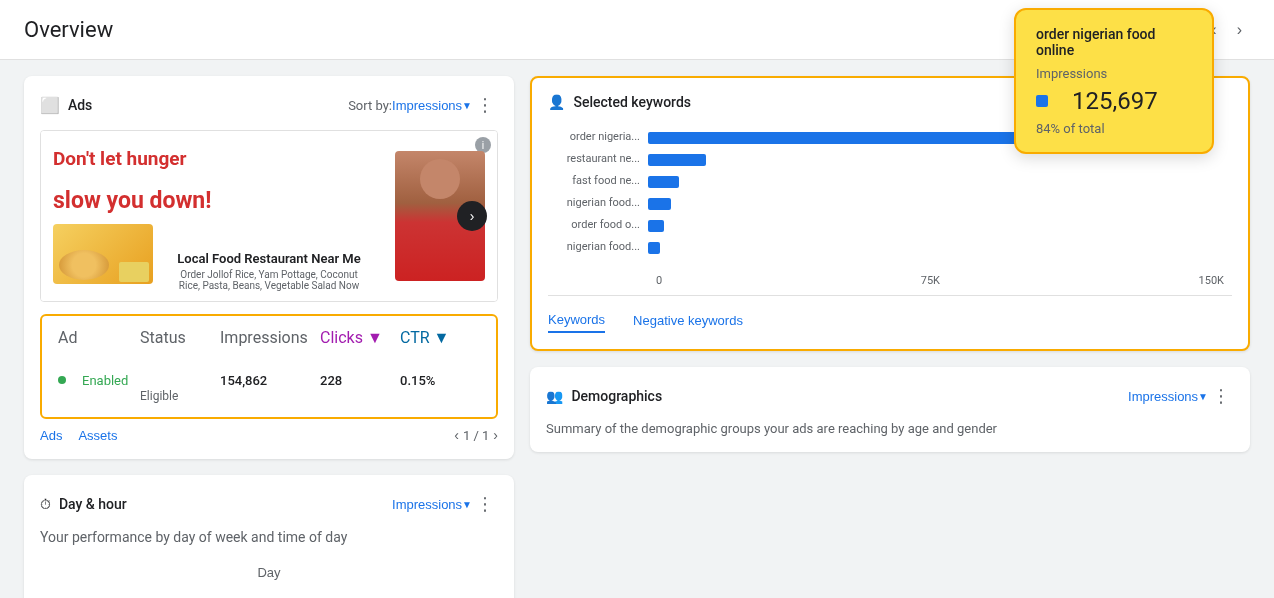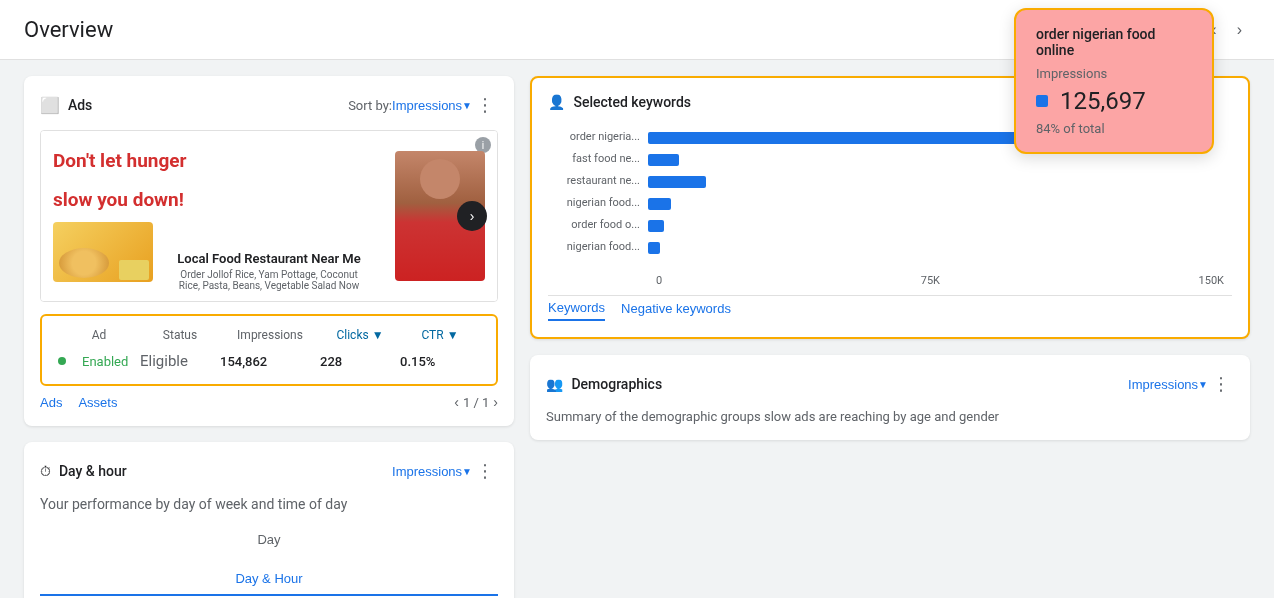--- a/index.html
+++ b/index.html
@@ -22,23 +22,23 @@
     .card-controls { display: flex; align-items: center; }
     .sort-label { color: #5f6368; font-size: 13px; }
     .sort-select { color: #1a73e8; font-size: 13px; background: none; border: none; cursor: pointer; display: flex; align-items: center; gap: 2px; }
     .more-btn { background: none; border: none; cursor: pointer; color: #5f6368; font-size: 18px; padding: 2px 4px; }
 
     
     .ad-preview { border: 1px solid #e0e0e0; border-radius: 4px; margin-bottom: 12px; overflow: hidden; position: relative; }
     .ad-preview-inner { display: flex; align-items: center; justify-content: center; padding: 12px; background: #fff; min-height: 170px; position: relative; }
 
     .ads-table { width: 100%; border: 2px solid #f9ab00; border-radius: 6px; padding: 8px; }
-    .ads-table-header { display: grid; grid-template-columns: 1fr 80px 100px 80px 80px; padding: 4px 8px; color: #5f6368; font-size: 12px; text-align: center; }
+    .ads-table-header { display: grid; grid-template-columns: 1fr 80px 100px 80px 80px; padding: 4px 8px; color: #5f6368; font-size: 16px; }
     .ads-table-row { display: grid; grid-template-columns: 1fr 80px 100px 80px 80px; padding: 6px 8px; align-items: center; }
-    .eligible-text { color: #5f6368; font-size: 15px; }
+    .eligible-text { color: #5f6368; font-size: 12px; margin-top: 32px; }
     .metric-value { font-size: 13px; font-weight: 500; }
 
     .ad-links { display: flex; align-items: center; justify-content: space-between; padding-top: 8px; }
     .ad-link-btn { color: #1a73e8; font-size: 13px; font-weight: 500; background: none; border: none; cursor: pointer; }
     .pagination { display: flex; align-items: center; gap: 4px; font-size: 13px; color: #5f6368; }
     .page-arrow { background: none; border: none; cursor: pointer; color: #5f6368; font-size: 14px; }
 
     
     .day-hour-text { font-size: 14px; color: #5f6368; margin-bottom: 12px; }
     .time-tabs { display: flex; gap: 8px; border-bottom: 1px solid #e0e0e0; flex-direction: column; }
@@ -46,33 +46,33 @@
     .time-tab.active { color: #1a73e8; border-bottom: 2px solid #1a73e8; }
 
     
     .keywords-card { border: 2px solid #f9ab00; border-radius: 8px; }
     .chart-area { padding: 8px 0; }
     .chart-row { display: flex; align-items: flex-start; margin-bottom: 6px; }
     .chart-label { width: 100px; font-size: 11px; color: #5f6368; text-align: right; padding-right: 8px; white-space: nowrap; overflow: hidden; text-overflow: ellipsis; }
     .chart-bar-container { flex: 1; position: relative; height: 16px; }
     .chart-bar { height: 12px; background: #1a73e8; border-radius: 2px; position: absolute; top: 2px; left: 0; }
     .chart-x-axis { display: flex; justify-content: space-between; padding-left: 108px; padding-right: 8px; margin-top: 4px; color: #5f6368; font-size: 11px; }
-    .keywords-tabs { display: flex; gap: 16px; border-top: 1px solid #e0e0e0; margin-top: 8px; }
+    .keywords-tabs { display: flex; gap: 28px; padding-top: 12px; border-top: 1px solid #e0e0e0; margin-top: 8px; }
     .keyword-tab { color: #1a73e8; font-size: 13px; font-weight: 500; background: none; border: none; cursor: pointer; padding: 4px 0; }
     .keyword-tab.active { border-bottom: 2px solid #1a73e8; }
 
     
     .demo-header { display: flex; align-items: center; justify-content: space-between; }
     .demo-text { font-size: 13px; color: #5f6368; margin-top: 8px; }
 
     
-    .tooltip-overlay { position: fixed; top: 8px; right: 60px; background: #fca5a5; border: 2px solid #f9ab00; border-radius: 12px; padding: 16px 20px; box-shadow: 0 4px 16px rgba(0,0,0,0.15); z-index: 100; width: 200px; }
+    .tooltip-overlay { position: fixed; top: 8px; right: 60px; background: #fde047; border: 2px solid #f9ab00; border-radius: 12px; padding: 16px 20px; box-shadow: 0 4px 16px rgba(0,0,0,0.15); z-index: 100; width: 200px; }
     .tooltip-keyword { font-size: 14px; font-weight: 500; color: #202124; margin-bottom: 8px; }
     .tooltip-label { font-size: 13px; color: #5f6368; margin-bottom: 6px; }
-    .tooltip-value-row { display: flex; align-items: center; gap: 12px; margin-bottom: 6px; }
+    .tooltip-value-row { display: flex; align-items: center; gap: 24px; margin-bottom: 6px; }
     .tooltip-color-dot { width: 12px; height: 12px; background: #1a73e8; border-radius: 2px; flex-shrink: 0; }
     .tooltip-value { font-size: 24px; font-weight: 400; color: #202124; }
     .tooltip-percent { font-size: 13px; color: #5f6368; }
   </style>
 </head>
 <body>
 
 <div class="header">
   <span class="header-title">Overview</span>
   <div class="header-right">
@@ -110,21 +110,21 @@
           <span style="color:#1a73e8;font-size:10px;">▼</span>
           <button class="more-btn">⋮</button>
         </div>
       </div>
 
       <div class="ad-preview">
         <div class="ad-preview-inner">
           <div style="position:absolute;top:6px;right:6px;width:16px;height:16px;border-radius:50%;background:#9aa0a6;color:#fff;font-size:10px;display:flex;align-items:center;justify-content:center;cursor:pointer;">i</div>
           <div style="display:flex;flex-direction:column;align-items:flex-start;flex:1;padding-right:8px;">
             <div style="color:#d32f2f;font-weight:700;font-size:19px;line-height:1.2;margin-bottom:16px;">Don't let hunger</div>
-            <div style="color:#d32f2f;font-weight:700;font-size:19px;line-height:1.2;margin-bottom:10px;">slow you down!</div>
+            <div style="color:#d32f2f;font-weight:700;font-size:23px;line-height:1.2;margin-bottom:10px;">slow you down!</div>
 
             <div style="width:100px;height:60px;background:linear-gradient(135deg,#f5d060,#e8a020);border-radius:4px;position:relative;">
               <div style="position:absolute;bottom:4px;left:6px;width:50px;height:30px;background:radial-gradient(circle,#f0c060 40%,#d09030 100%);border-radius:50%;"></div>
               <div style="position:absolute;bottom:2px;right:4px;width:30px;height:20px;background:#e8d060;border-radius:2px;"></div>
             </div>
           </div>
 
           <div style="width:90px;height:130px;background:linear-gradient(180deg,#c4866a 0%,#a06040 40%,#cc3333 55%,#cc2222 100%);border-radius:4px;flex-shrink:0;position:relative;">
             <div style="position:absolute;top:8px;left:50%;transform:translateX(-50%);width:40px;height:40px;border-radius:50%;background:#c4866a;"></div>
           </div>
@@ -136,21 +136,21 @@
 
           <button style="position:absolute;right:10px;top:50%;transform:translateY(-50%);width:30px;height:30px;border-radius:50%;background:#202124;color:#fff;border:none;cursor:pointer;font-size:14px;display:flex;align-items:center;justify-content:center;">›</button>
         </div>
       </div>
 
       <div class="ads-table">
         <div class="ads-table-header">
           <span>Ad</span>
           <span>Status</span>
           <span>Impressions</span>
-          <span style="color:#0369a1;cursor:pointer;">Clicks ▼</span>
+          <span style="color:#a21caf;cursor:pointer;">Clicks ▼</span>
           <span style="color:#0369a1;cursor:pointer;">CTR ▼</span>
         </div>
         <div class="ads-table-row">
           <span style="display:flex;align-items:center;gap:16px;">
             <span style="width:8px;height:8px;border-radius:50%;background:#34a853;display:inline-block;"></span>
             <span style="color:#34a853;font-size:13px;">Enabled</span>
           </span>
           <span class="eligible-text">Eligible</span>
           <span class="metric-value">154,862</span>
           <span class="metric-value">228</span>
@@ -204,29 +204,29 @@
       </div>
 
       <div class="chart-area" id="keywords-chart">
           <div class="chart-row">
             <div class="chart-label">order nigeria...</div>
             <div class="chart-bar-container">
               <div class="chart-bar" style="width: 83.798%;"></div>
             </div>
           </div>
           <div class="chart-row">
+            <div class="chart-label">restaurant ne...</div>
+            <div class="chart-bar-container">
+              <div class="chart-bar" style="width: 10%;"></div>
+            </div>
+          </div>
+          <div class="chart-row">
             <div class="chart-label">fast food ne...</div>
             <div class="chart-bar-container">
               <div class="chart-bar" style="width: 5.33333%;"></div>
-            </div>
-          </div>
-          <div class="chart-row">
-            <div class="chart-label">restaurant ne...</div>
-            <div class="chart-bar-container">
-              <div class="chart-bar" style="width: 10%;"></div>
             </div>
           </div>
           <div class="chart-row">
             <div class="chart-label">nigerian food...</div>
             <div class="chart-bar-container">
               <div class="chart-bar" style="width: 4%;"></div>
             </div>
           </div>
           <div class="chart-row">
             <div class="chart-label">order food o...</div>
@@ -258,18 +258,18 @@
         <div class="card-title">
           <span>👥</span>
           <span>Demographics</span>
         </div>
         <div class="card-controls">
           <button class="sort-select">Impressions</button>
           <span style="color:#1a73e8;font-size:10px;">▼</span>
           <button class="more-btn">⋮</button>
         </div>
       </div>
-      <div class="demo-text">Summary of the demographic groups slow ads are reaching by age and gender</div>
+      <div class="demo-text">Summary of the demographic groups your ads are reaching by age and gender</div>
     </div>
 
   </div>
 
 </div>
 
 </body></html>

